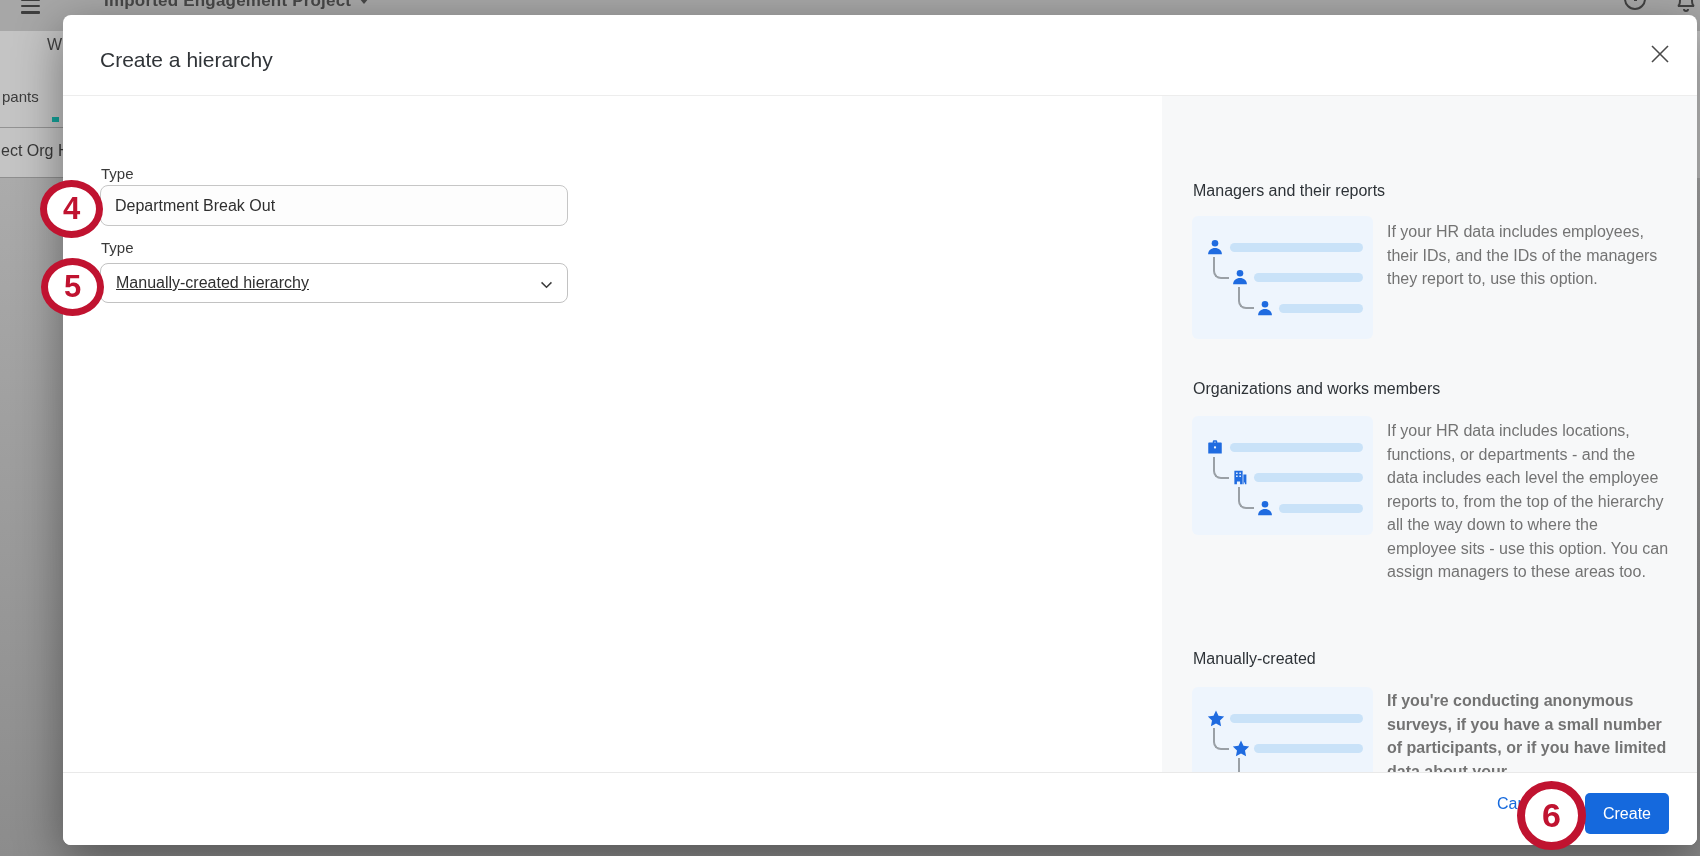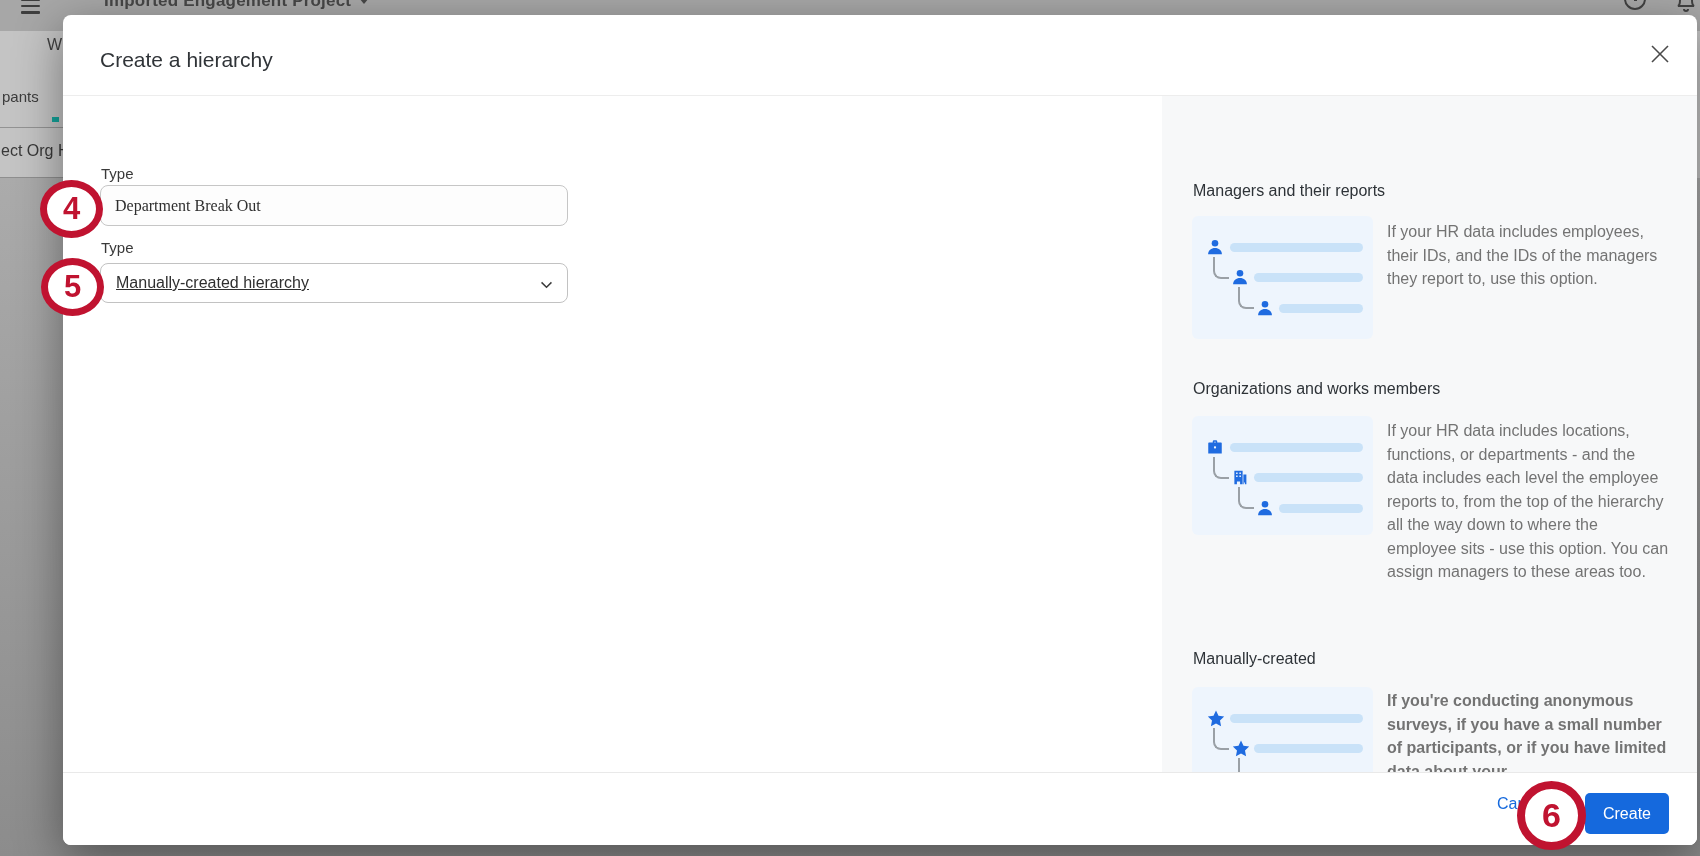--- a/index.html
+++ b/index.html
@@ -32,21 +32,21 @@
   .modal-close svg { width:22px; height:22px; stroke:#4a4a4a; stroke-width:1.6; }
   .header-div { position:absolute; left:0; top:80px; width:1634px; height:1px; background:#ededed; }
 
   .info-panel-bg { position:absolute; left:1099px; top:81px; width:535px; height:749px; background:#f7f8f9; }
 
   
   .form-heading { position:absolute; left:37px; top:119px; font-size:16px; font-weight:bold; color:#2e2e2e; }
   .field-label { position:absolute; left:38px; font-size:15px; color:#3a3a3a; }
   .lbl-name { top:150px; }
   .lbl-type { top:224px; }
-  .name-input { position:absolute; left:37px; top:170px; width:468px; height:41px; border:1px solid #c6c6c6; border-radius:8px; background:#fdfdfd; padding:16px 14px; font-size:16px; color:#2f2f2f; font-family:Liberation Serif, serif; }
+  .name-input { position:absolute; left:37px; top:170px; width:468px; height:41px; border:1px solid #c6c6c6; border-radius:8px; background:#fdfdfd; padding:16px 14px; font-size:16px; color:#2f2f2f; font-family:Liberation Sans, sans-serif; }
   .type-select { position:absolute; left:37px; top:248px; width:468px; height:40px; border:1px solid #c2c2c2; border-radius:8px; background:#fff; cursor:pointer; }
   .type-select .sel-text { position:absolute; left:15px; top:10px; font-size:16px; color:#2f2f2f;text-decoration:underline; }
   .type-select svg { position:absolute; right:12px; top:12px; width:17px; height:17px; stroke:#3a3a3a; stroke-width:2; fill:none; }
 
   
   .info-q { position:absolute; left:1130px; top:123px; font-size:16px; color:#3b4046; white-space:nowrap; }
   .sec-h { position:absolute; left:1130px; font-size:16px; font-weight:normal; color:#2e3338; }
   .sec-h1 { top:167px; } .sec-h2 { top:365px; } .sec-h3 { top:635px; }
   .card { position:absolute; left:1129px; width:181px; background:#eef5fd; border-radius:6px; }
   .card1 { top:201px; height:123px; } .card2 { top:401px; height:119px; } .card3 { top:672px; height:122px; }

